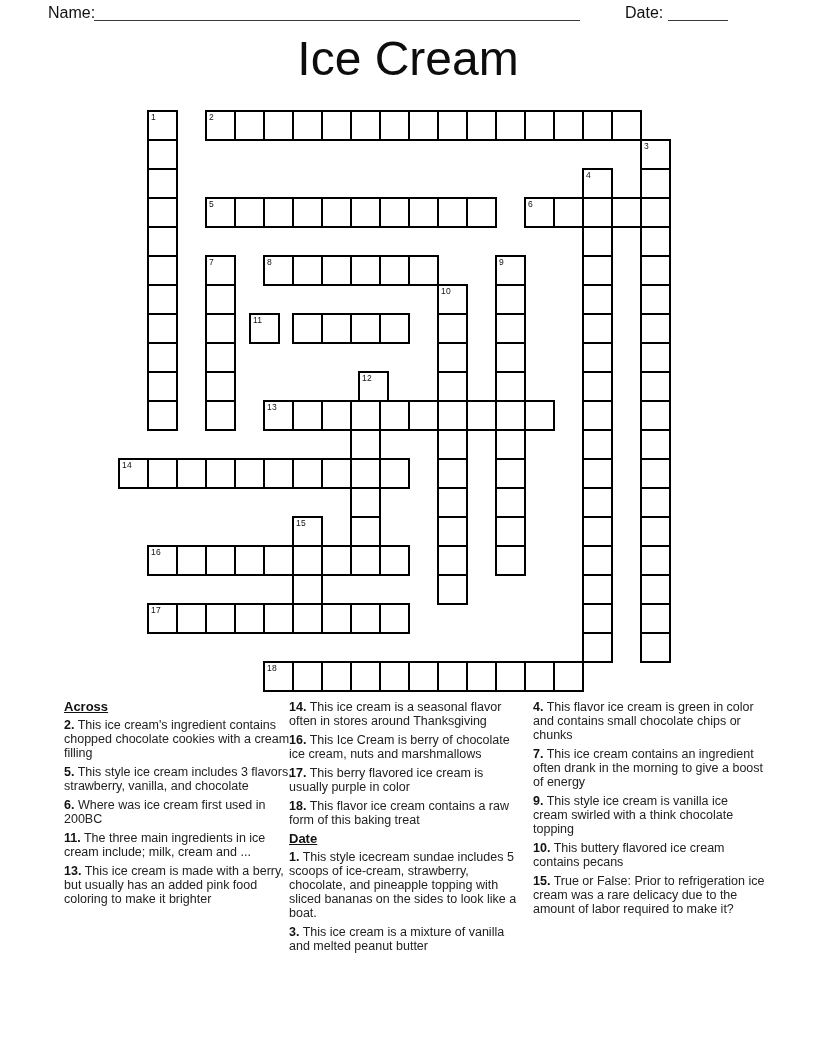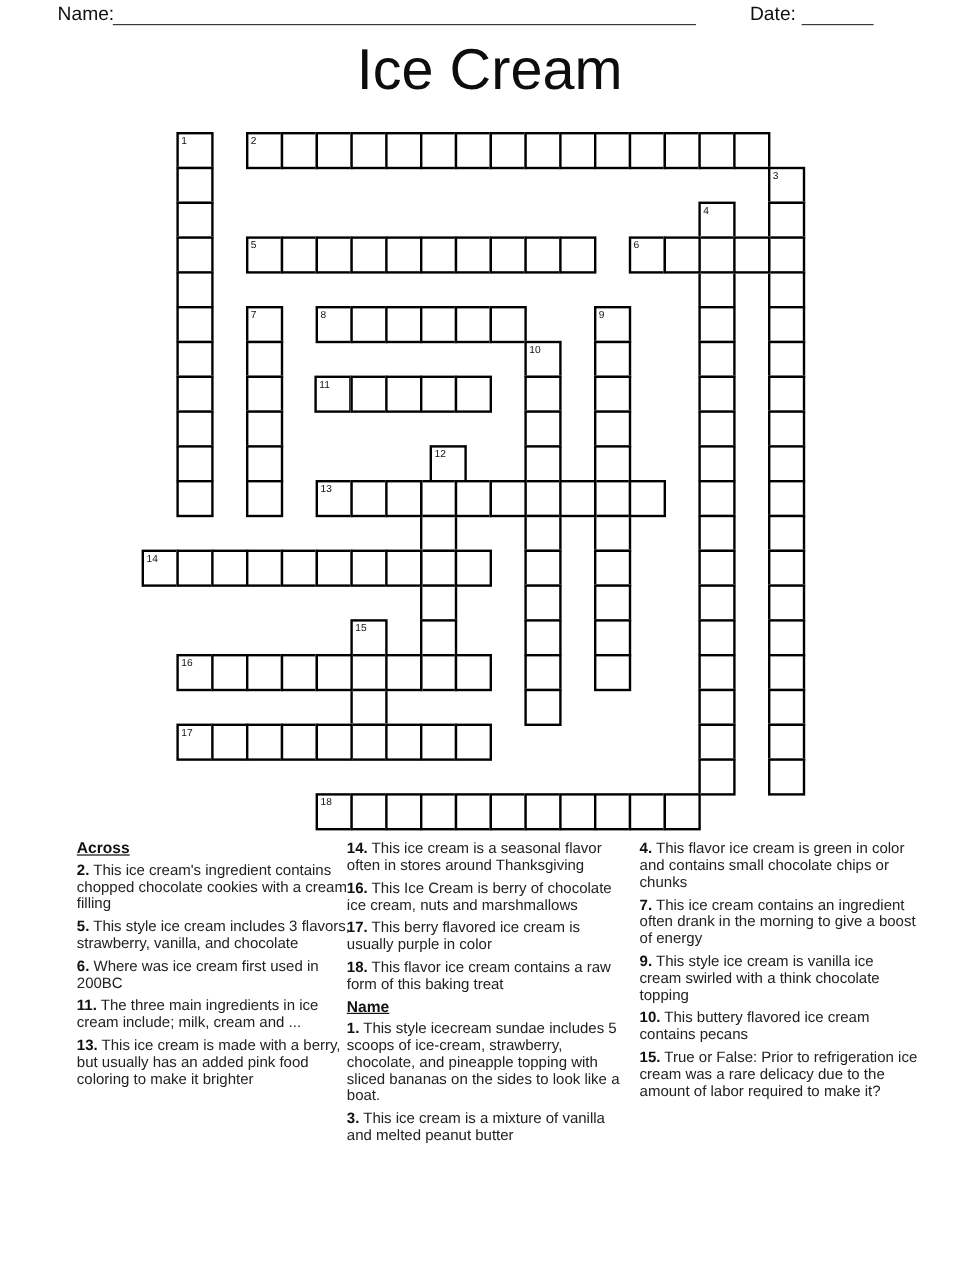--- a/index.html
+++ b/index.html
@@ -172,21 +172,21 @@
       <div class="cell" style="left: 319px; top: 203px;"></div>
       <div class="cell" style="left: 319px; top: 232px;"></div>
       <div class="cell" style="left: 319px; top: 261px;"></div>
       <div class="cell" style="left: 319px; top: 290px;"></div>
       <div class="cell" style="left: 319px; top: 319px;"></div>
       <div class="cell" style="left: 319px; top: 348px;"></div>
       <div class="cell" style="left: 319px; top: 377px;"></div>
       <div class="cell" style="left: 319px; top: 406px;"></div>
       <div class="cell" style="left: 319px; top: 435px;"></div>
       <div class="cell" style="left: 319px; top: 464px;"></div>
-      <div class="cell" style="left: 144px; top: 203px;">
+      <div class="cell" style="left: 131px; top: 203px;">
         <span class="cellnum">11</span>
       </div>
       <div class="cell" style="left: 174px; top: 203px;"></div>
       <div class="cell" style="left: 203px; top: 203px;"></div>
       <div class="cell" style="left: 232px; top: 203px;"></div>
       <div class="cell" style="left: 261px; top: 203px;"></div>
       <div class="cell" style="left: 232px; top: 261px; margin-left: 8px;">
         <span class="cellnum">12</span>
       </div>
       <div class="cell" style="left: 232px; top: 290px;"></div>
@@ -262,21 +262,21 @@
         <p class="clue"><b>5.</b><span> This style ice cream includes 3 flavors, strawberry, vanilla, and chocolate</span></p>
         <p class="clue"><b>6.</b><span> Where was ice cream first used in 200BC</span></p>
         <p class="clue"><b>11.</b><span> The three main ingredients in ice cream include; milk, cream and ...</span></p>
         <p class="clue"><b>13.</b><span> This ice cream is made with a berry, but usually has an added pink food coloring to make it brighter</span></p>
       </div>
     <div class="ccol" id="ccol2">
         <p class="clue"><b>14.</b><span> This ice cream is a seasonal flavor often in stores around Thanksgiving</span></p>
         <p class="clue"><b>16.</b><span> This Ice Cream is berry of chocolate ice cream, nuts and marshmallows</span></p>
         <p class="clue"><b>17.</b><span> This berry flavored ice cream is usually purple in color</span></p>
         <p class="clue"><b>18.</b><span> This flavor ice cream contains a raw form of this baking treat</span></p>
-        <div class="clue-header">Name</div>
+        <div class="clue-header">Date</div>
         <p class="clue"><b>1.</b><span> This style icecream sundae includes 5 scoops of ice-cream, strawberry, chocolate, and pineapple topping with sliced bananas on the sides to look like a boat.</span></p>
         <p class="clue"><b>3.</b><span> This ice cream is a mixture of vanilla and melted peanut butter</span></p>
       </div>
     <div class="ccol" id="ccol3">
         <p class="clue"><b>4.</b><span> This flavor ice cream is green in color and contains small chocolate chips or chunks</span></p>
         <p class="clue"><b>7.</b><span> This ice cream contains an ingredient often drank in the morning to give a boost of energy</span></p>
         <p class="clue"><b>9.</b><span> This style ice cream is vanilla ice cream swirled with a think chocolate topping</span></p>
         <p class="clue"><b>10.</b><span> This buttery flavored ice cream contains pecans</span></p>
         <p class="clue"><b>15.</b><span> True or False: Prior to refrigeration ice cream was a rare delicacy due to the amount of labor required to make it?</span></p>
       </div>

